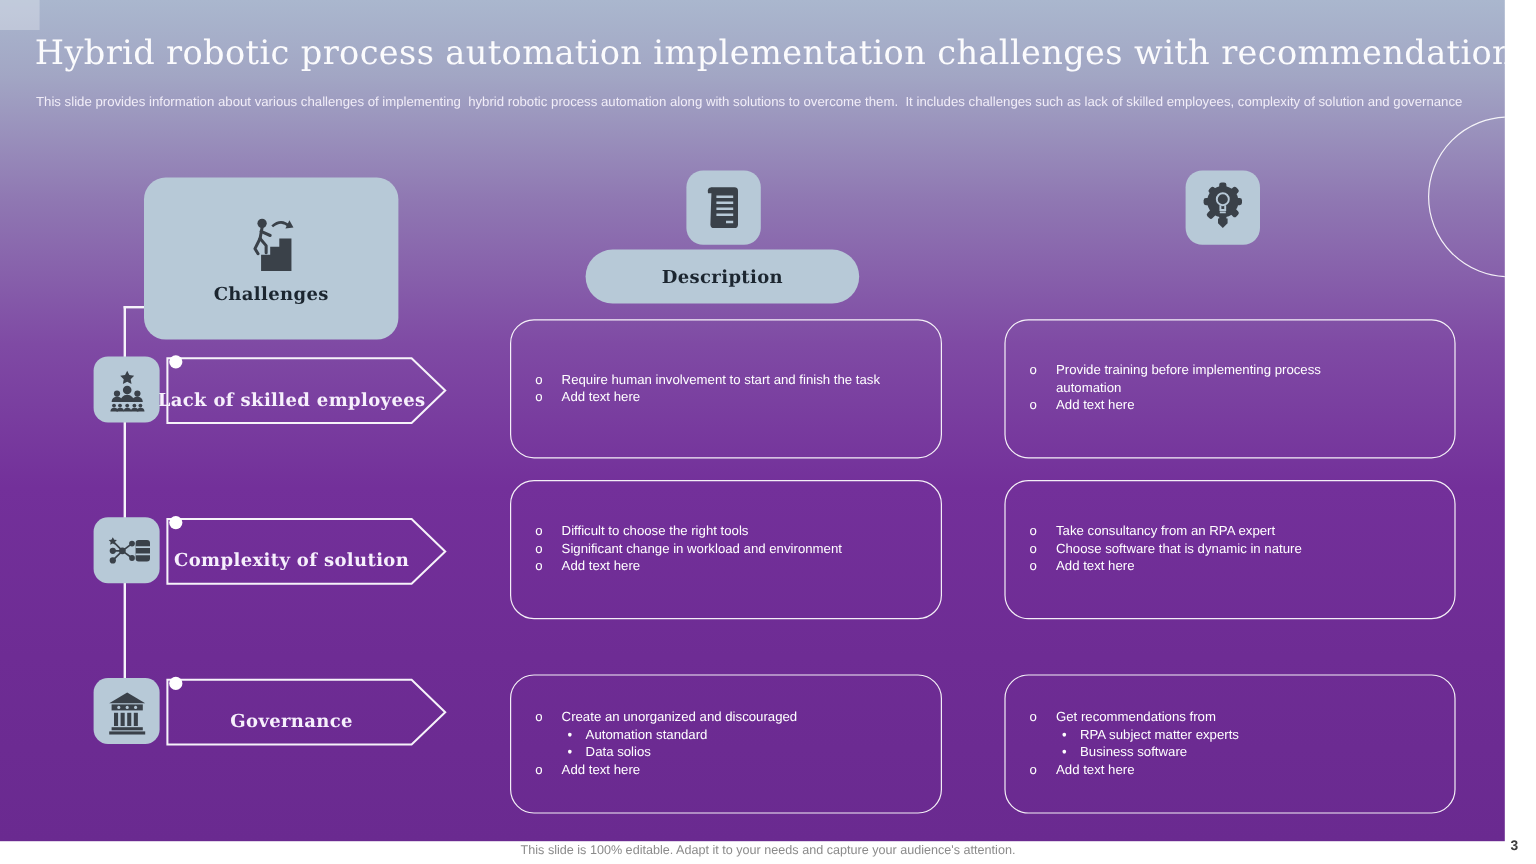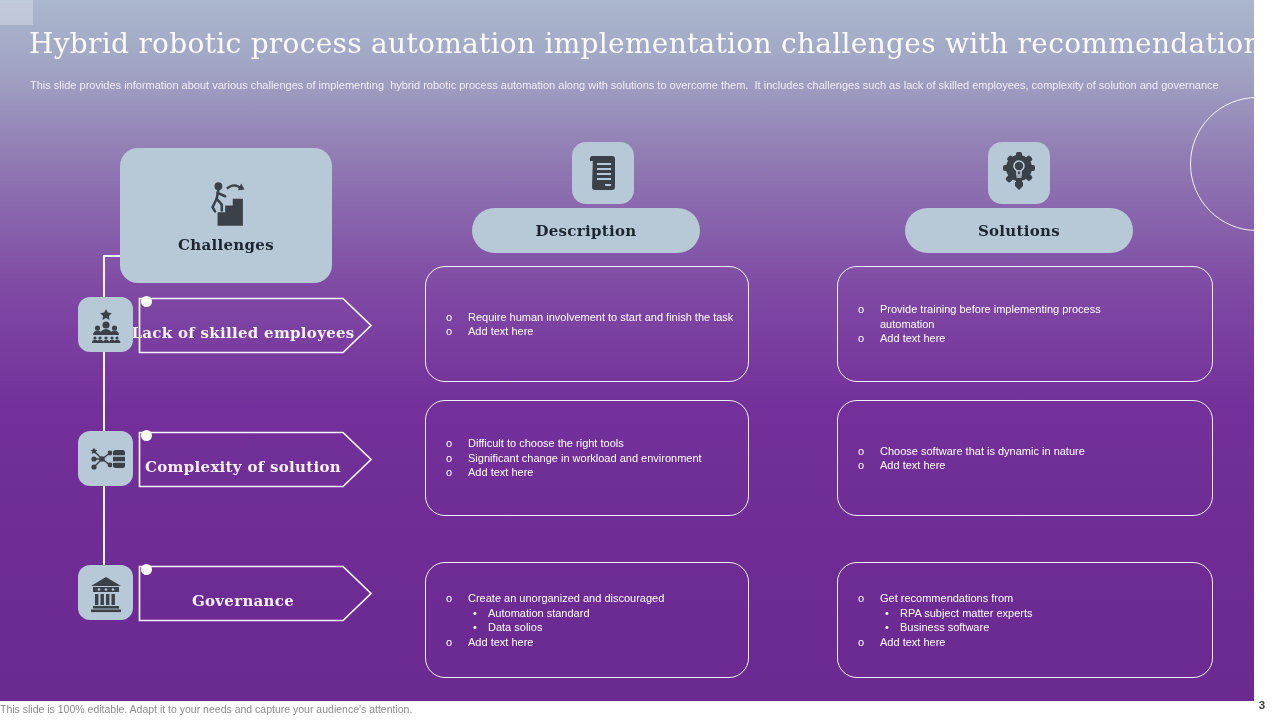--- a/index.html
+++ b/index.html
@@ -34,21 +34,21 @@
   }
   .challenges-box { left:120px; top:148px; width:212px; height:135px; gap:8px; }
   .icon-tile { position:absolute; width:62px; height:62px; background:#b7c9d7; border-radius:14px;
     display:flex; align-items:center; justify-content:center; }
   .desc-tile { left:572px; top:142px; }
   .sol-tile  { left:988px; top:142px; }
   .hdr-pill {
     position:absolute; height:45px; width:228px; background:#b7c9d7; border-radius:23px;
     display:flex; align-items:center; justify-content:center;
   }
-  .desc-pill { left:472px; top:208px; }
+  .desc-pill { left:488px; top:208px; }
   .sol-pill  { left:905px; top:208px; }
   .hdr-label { font-family:"DejaVu Serif", serif; font-weight:700; font-size:15px; color:#1c2630; letter-spacing:0.3px; }
 
   
   .conn-h { position:absolute; left:103px; top:255px; width:228px; height:1.6px; background:#f6f3fa; }
   .conn-v { position:absolute; left:103px; top:255px; width:1.6px; height:330px; background:#f6f3fa; }
   .conn-dot { position:absolute; width:11px; height:11px; border-radius:50%; background:#ffffff; z-index:6; }
 
   
   .row-icon { position:absolute; left:78px; width:55px; height:55px; background:#b7c9d7; border-radius:12px;
@@ -60,34 +60,34 @@
     display:flex; align-items:center; justify-content:center;
     font-family:"DejaVu Serif", serif; font-weight:700; font-size:15px; color:#f6effc; letter-spacing:0.3px;
     white-space:nowrap;
   }
 
   
   .cbox {
     position:absolute; height:116px; border:1.6px solid rgba(255,255,255,0.92); border-radius:20px;
     display:flex; align-items:center;
   }
-  .cbox.desc { left:425px; width:324px; }
+  .cbox.desc { left:425px; width:360px; }
   .cbox.sol  { left:837px; width:376px; }
   .cbox.r0 { top:266px; } .cbox.r1 { top:400px; } .cbox.r2 { top:562px; }
   .cbox ul { list-style:none; margin-left:20px; color:#ffffff; font-size:11px; line-height:14.5px; }
   .cbox.desc ul { width:330px; }
   .cbox.sol ul  { width:282px; }
   .cbox li.lvl0 { padding-left:22px; }
   .cbox li.lvl0::before { content:"o"; display:inline-block; width:22px; margin-left:-22px; }
   .cbox li.lvl1 { margin-left:27px; padding-left:15px; }
   .cbox li.lvl1::before { content:"\2022"; display:inline-block; width:15px; margin-left:-15px; }
 
   
   .footer-note {
-    position:absolute; left:0; top:703px; width:1280px; text-align:left;
+    position:absolute; left:0; top:703px; width:1280px; text-align:center;
     font-size:10.5px; color:#8b8b8b;
   }
   .page-number {
     position:absolute; left:1250px; top:699px; width:24px; text-align:center;
     font-size:11.5px; font-weight:700; color:#3c3c3c;
   }
 
   .ic { display:block; }
 </style>
 </head>
@@ -162,23 +162,20 @@
             <circle cx="20" cy="17" r="13"></circle>
             <path d="M16 31 h8 v4 l-4 4 l-4 -4 z"></path>
           </g>
           <g stroke="#b7c9d7" stroke-width="1.6" fill="none">
             <circle cx="20" cy="15" r="5"></circle>
             <path d="M18 20 v4 h4 v-4"></path>
             <path d="M17.5 26 h5"></path>
           </g>
         </svg>
       </span>
-    </div>
-    <div class="hdr-pill sol-pill">
-      <span class="hdr-label">Solutions</span>
     </div>
 
     <div class="row-icon" style="top:297px;">
       <span>
         <svg class="ic" width="40" height="40" viewBox="0 0 40 40">
           <g fill="#3a4149">
             <path d="M20 4 l1.8 3.6 4 .6 -2.9 2.8 .7 4 -3.6 -1.9 -3.6 1.9 .7 -4 -2.9 -2.8 4 -.6 z"></path>
             <circle cx="20" cy="20" r="3.6"></circle>
             <path d="M14 30 a6 6 0 0 1 12 0 z"></path>
             <circle cx="11.5" cy="23" r="2.6"></circle>
@@ -277,20 +274,21 @@
     </div>
     <div class="cbox desc r1">
       <ul>
           <li class="lvl0">Difficult to choose the right tools</li>
           <li class="lvl0">Significant change in workload and environment</li>
           <li class="lvl0">Add text here</li>
         </ul>
     </div>
     <div class="cbox sol r1">
       <ul>
+          <li class="lvl0">Take consultancy from an RPA expert</li>
           <li class="lvl0">Choose software that is dynamic in nature</li>
           <li class="lvl0">Add text here</li>
         </ul>
     </div>
     <div class="cbox desc r2">
       <ul>
           <li class="lvl0">Create an unorganized and discouraged</li>
           <li class="lvl1">Automation standard</li>
           <li class="lvl1">Data solios</li>
           <li class="lvl0">Add text here</li>

